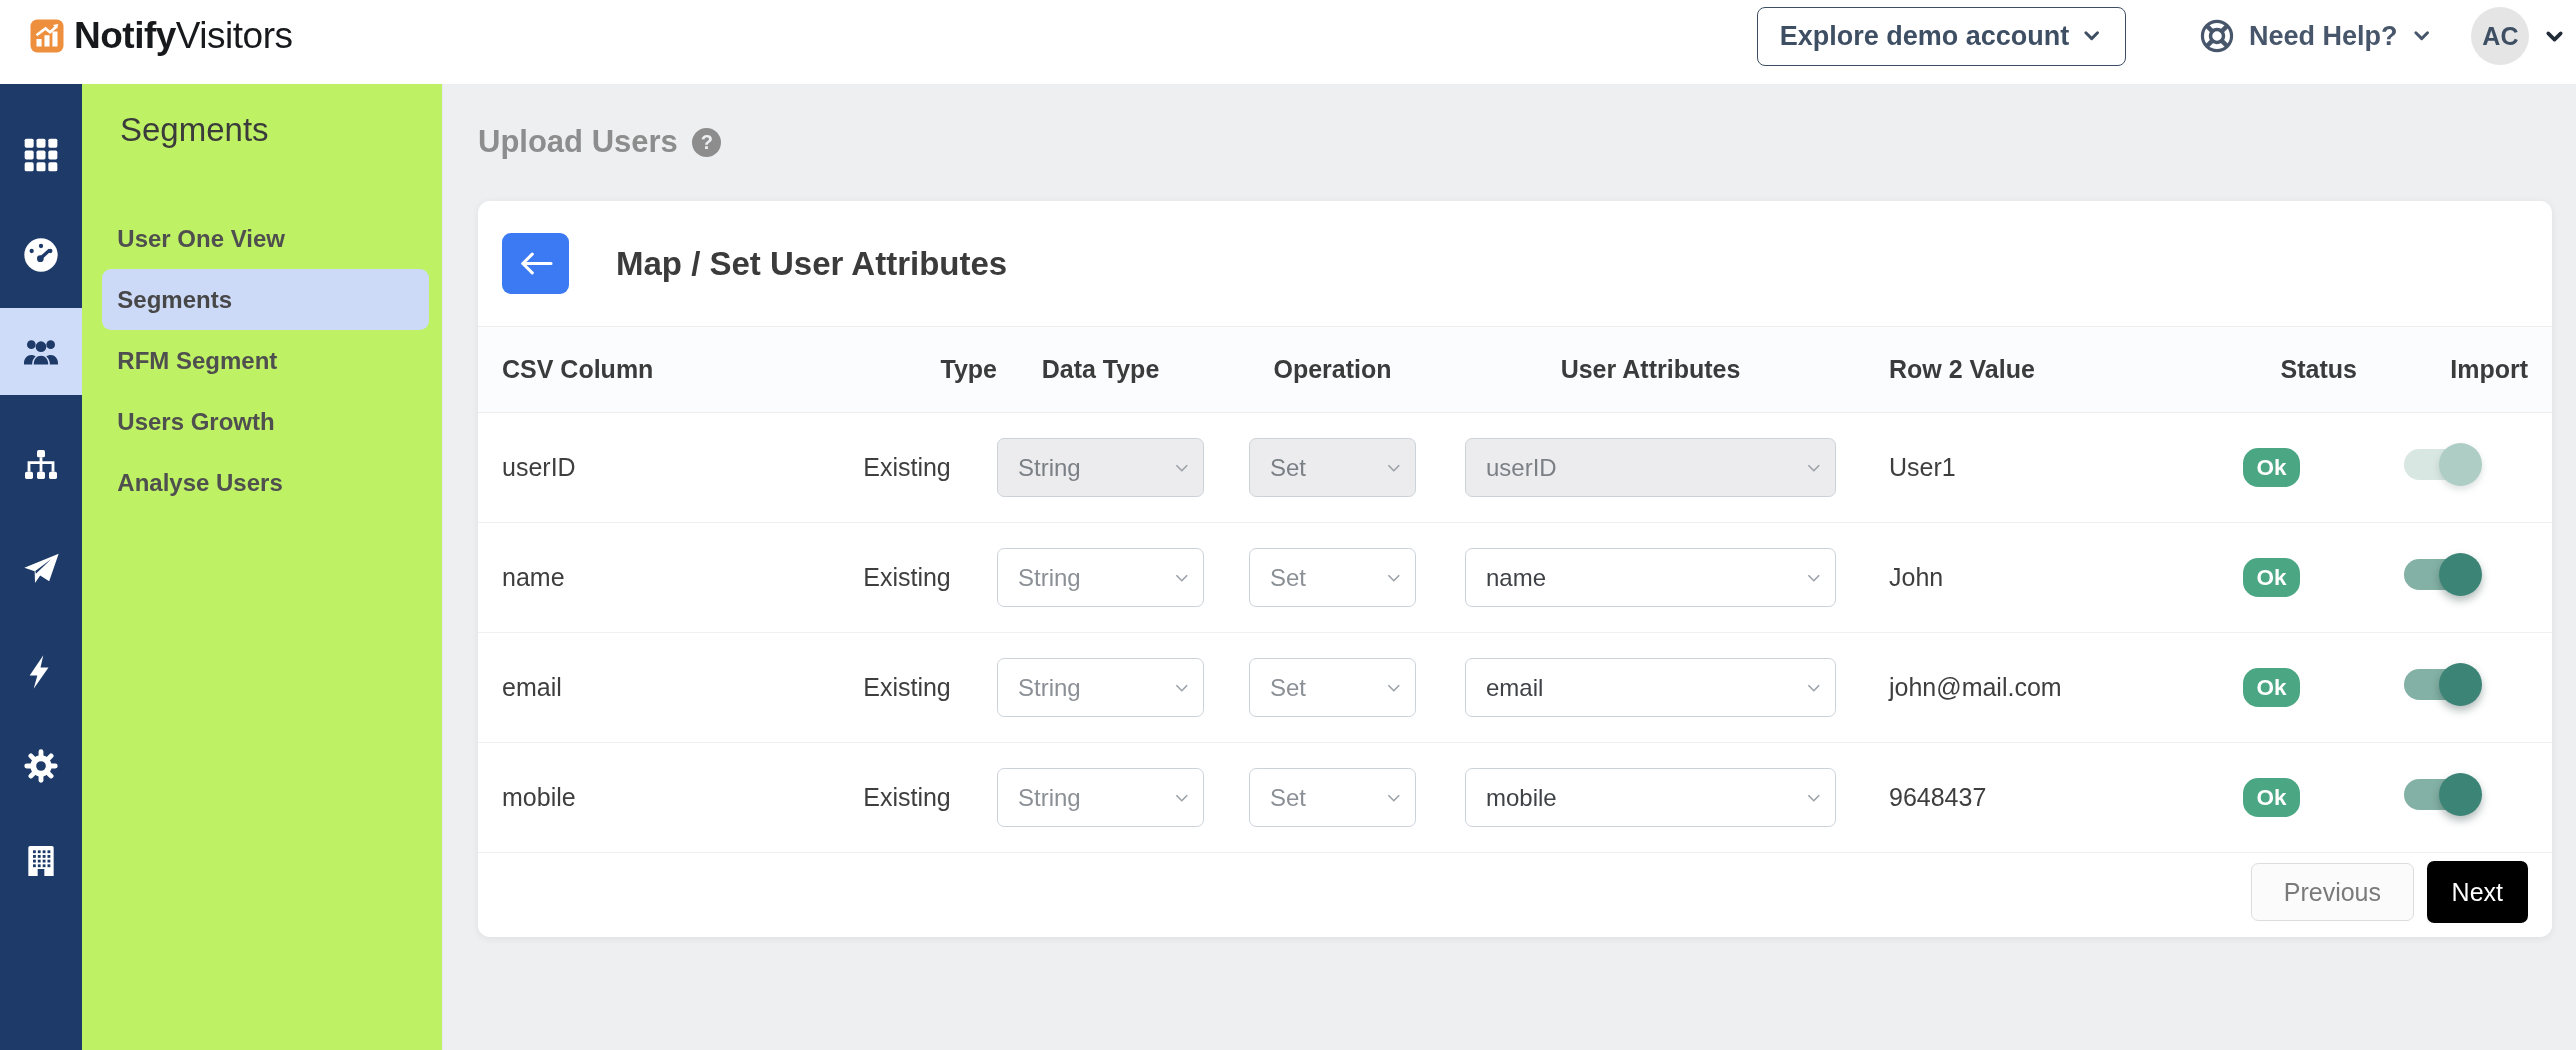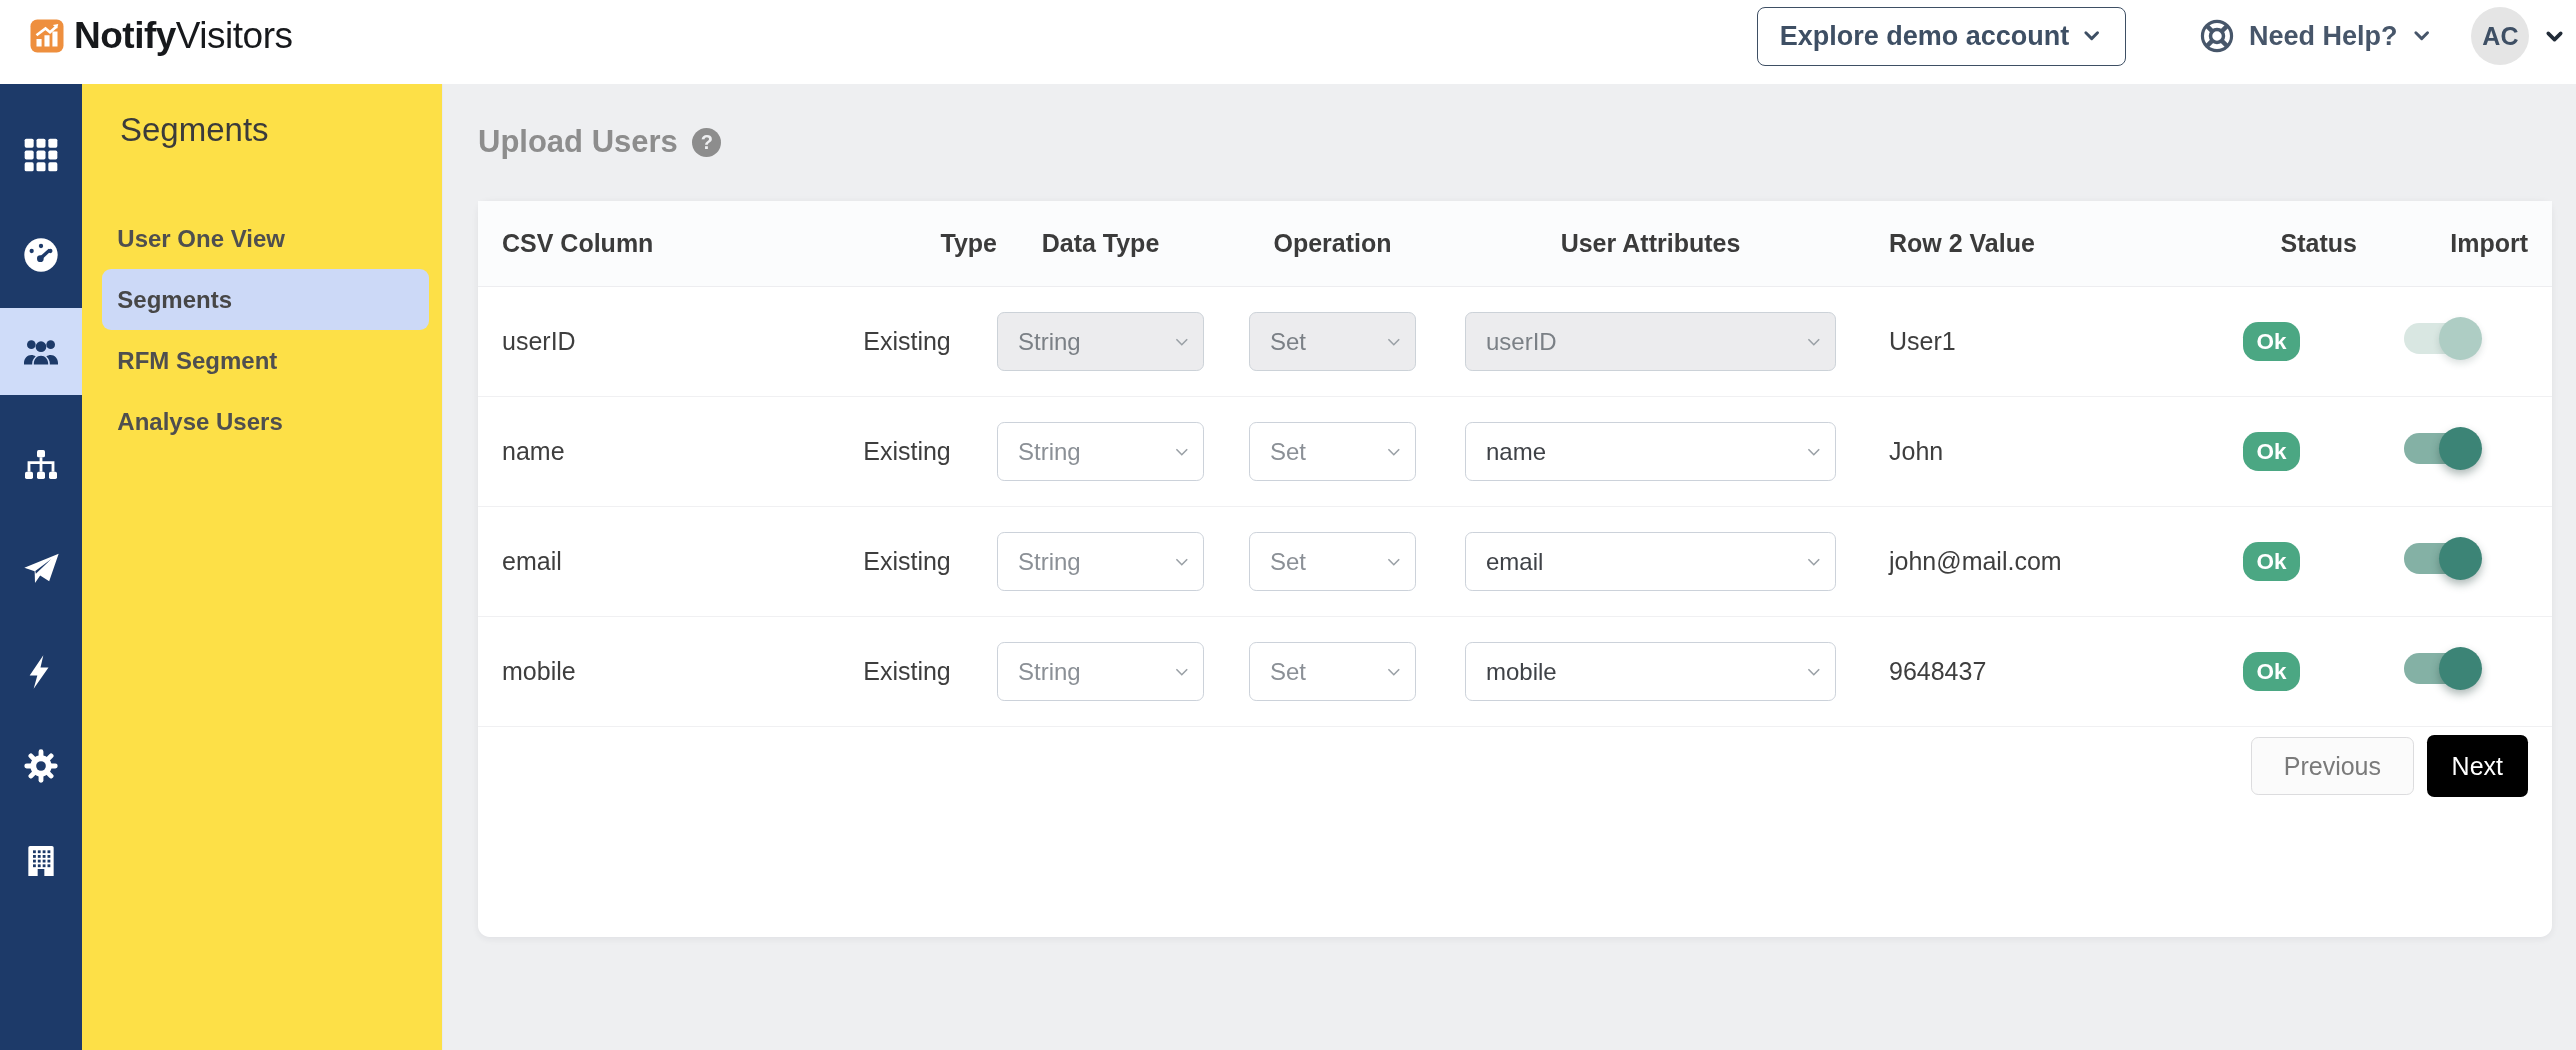--- a/index.html
+++ b/index.html
@@ -27,21 +27,21 @@
   .shell { display:flex; height:967px; }
 
   
   .iconbar { width:82px; background:#1d3a69; position:relative; flex:none; }
   .icon-slot { position:absolute; left:0; width:82px; height:76px; display:flex;
     align-items:center; justify-content:center; cursor:pointer; }
   .icon-slot svg { width:40px; height:40px; }
   .icon-slot.active { background:#cfdcf9; height:87px; }
 
   
-  .subnav { width:361px; background:#fde047; flex:none; padding-top:27px; border-right:0.9px solid #e8eaef; }
+  .subnav { width:361px; background:#bef264; flex:none; padding-top:27px; border-right:0.9px solid #e8eaef; }
   .subnav-title { font-size:33px; color:#3b3b3b; margin:0 0 59px 38px; font-weight:400; }
   .nav-item { height:61px; display:flex; align-items:center; margin:0 13.5px 0 20px;
     padding-left:15.3px; border-radius:9px; font-size:24px; font-weight:700; color:#4f4f4f; cursor:pointer; }
   .nav-item.active { background:#ccd9f7; color:#474747; }
 
   
   .main { flex:1; padding:40px 2px 0 35px; }
   .page-head { display:flex; align-items:center; gap:14.4px; }
   .page-title { font-size:31px; font-weight:700; color:#8d8d8d; }
   .help-dot { width:29px; height:29px; border-radius:50%; background:#8d8d8d; color:#eeeff1;
@@ -236,31 +236,40 @@
           </svg>
         </div>
       </nav>
 
     <nav class="subnav">
       <h1 class="subnav-title">Segments</h1>
       <div id="subnav-list">
           <div class="nav-item">User One View</div>
           <div class="nav-item active">Segments</div>
           <div class="nav-item">RFM Segment</div>
+          <div class="nav-item">Users Growth</div>
           <div class="nav-item">Analyse Users</div>
         </div>
     </nav>
 
     <main class="main">
       <div class="page-head">
         <span class="page-title">Upload Users</span>
         <span class="help-dot">?</span>
       </div>
 
       <section class="card">
+        <div class="card-head">
+          <button class="back-btn">
+            <svg width="36" height="29" viewBox="0 0 24 18">
+                <path d="M22 9H3.2M9.5 2.8L3.2 9l6.3 6.2" fill="none" stroke="#fff" stroke-width="2.1" stroke-linecap="round" stroke-linejoin="round"></path>
+              </svg>
+          </button>
+          <h2 class="card-title">Map / Set User Attributes</h2>
+        </div>
 
         <div class="grid thead">
           <div class="th">CSV Column</div>
           <div class="th c">Type</div>
           <div class="th"><span class="w230">Data Type</span></div>
           <div class="th"><span class="w185">Operation</span></div>
           <div class="th"><span class="w412">User Attributes</span></div>
           <div class="th">Row 2 Value</div>
           <div class="th c">Status</div>
           <div class="th c">Import</div>

